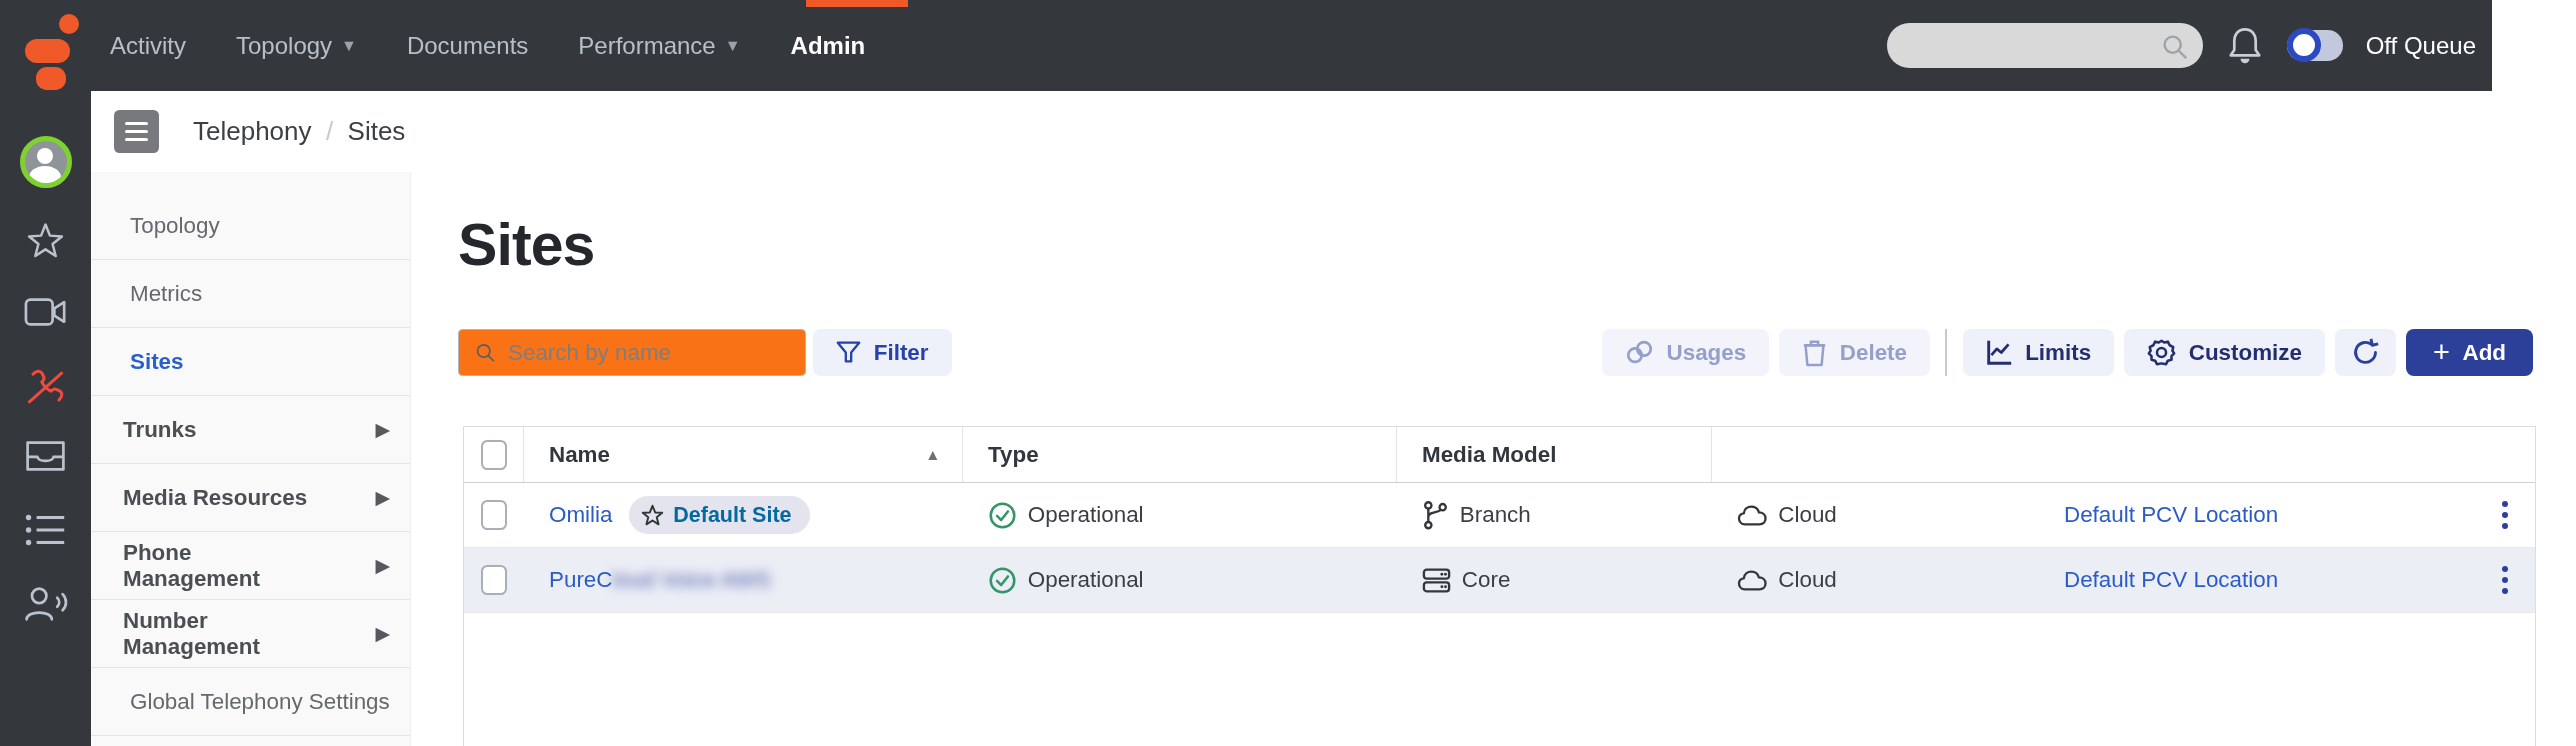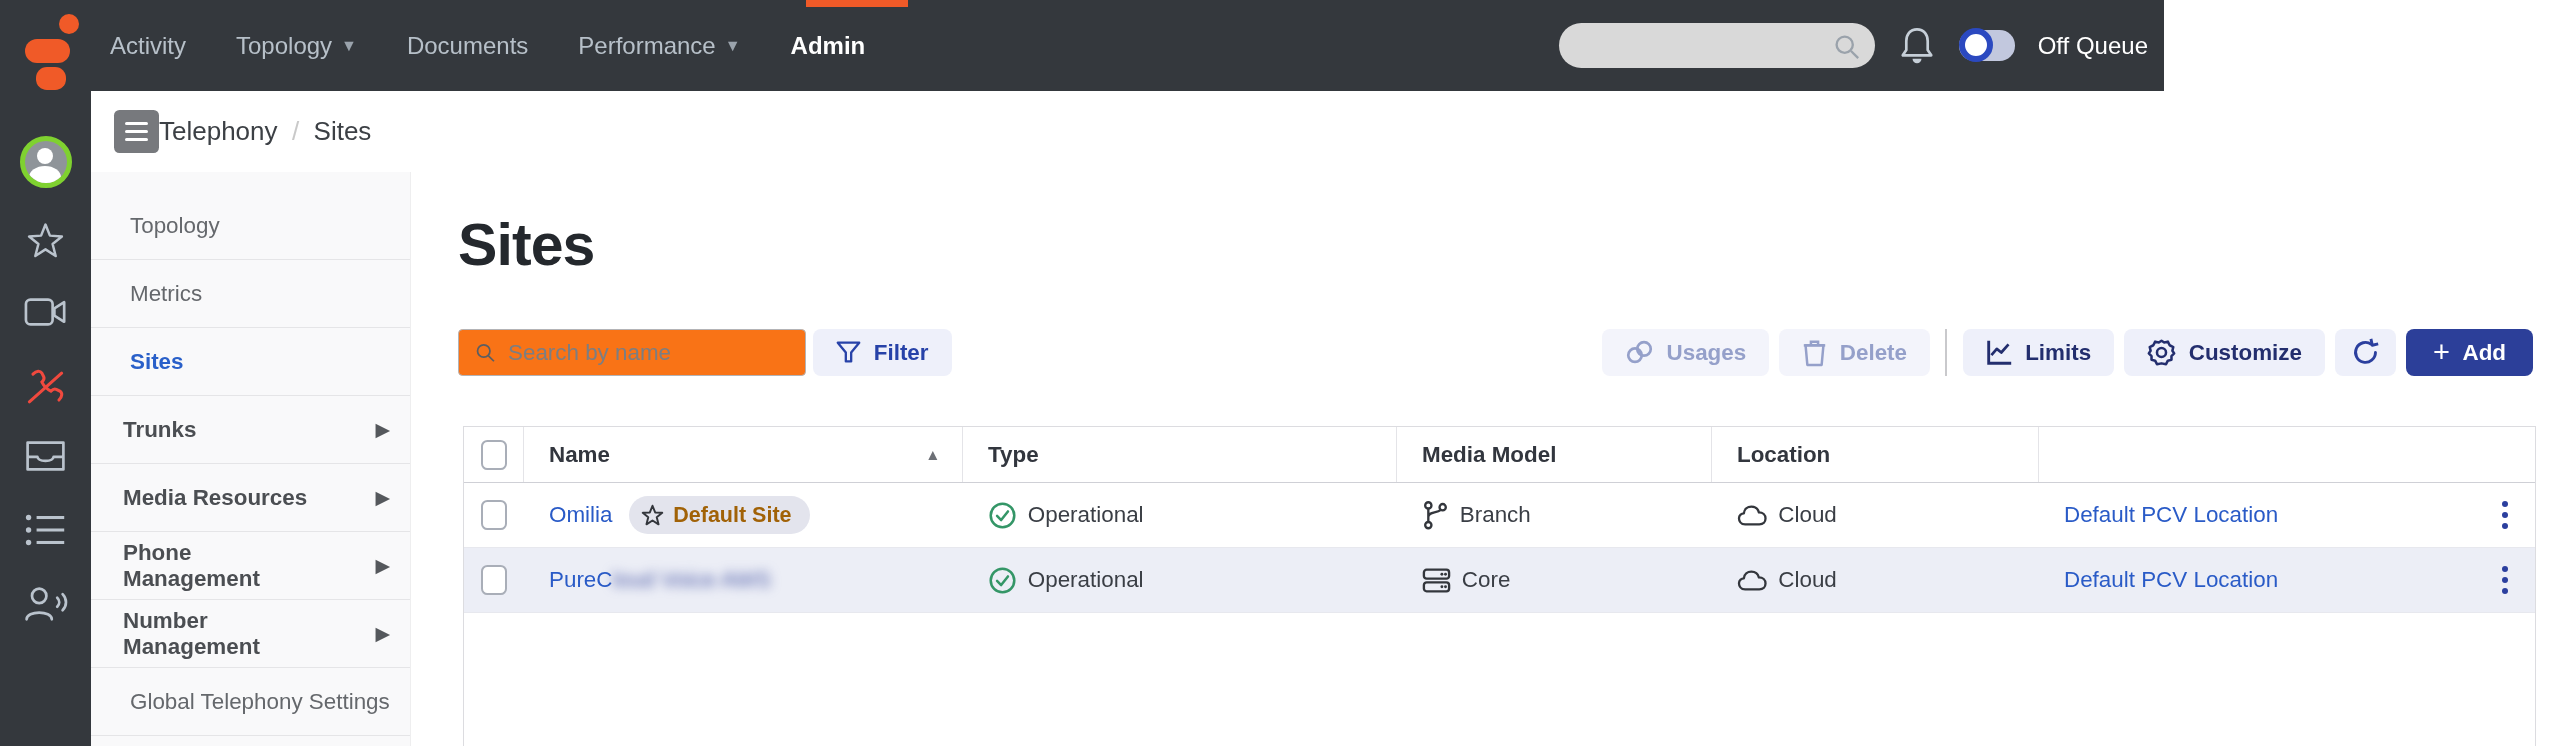--- a/index.html
+++ b/index.html
@@ -1,20 +1,20 @@
 <!DOCTYPE html>
 <html style="font-size:14.4px"><head>
 <meta charset="utf-8">
 <style>
   * { margin:0; padding:0; box-sizing:border-box; }
   html,body { width:2576px; height:747px; overflow:hidden; background:#fff;
     font-family:"Liberation Sans","DejaVu Sans",sans-serif; }
 
   
-  .topbar { position:absolute; left:0; top:0; width:2164px; height:91px;
+  .topbar { position:absolute; left:0; top:0; width:2492px; height:91px;
     background:#34383d; display:flex; align-items:center; }
   .logo { position:absolute; left:25px; top:14.4px; width:56px; height:63px; }
   .logo .dot  { position:absolute; right:1.8px; top:0;  width:20px; height:20px; border-radius:50%; background:#f05a28; }
   .logo .mid  { position:absolute; left:0;  top:25px; width:45px; height:24px; border-radius:12.6px; background:#f05a28; }
   .logo .bot  { position:absolute; left:10.8px; top:53px; width:30.5px; height:23px; border-radius:10.8px; background:#f05a28; }
   .nav { position:absolute; left:110px; top:0; height:91px; display:flex; align-items:center; gap:50px; }
   .nav-item { color:#b7c0c9; font-size:24px; display:flex; align-items:center; gap:9px; cursor:pointer; }
   .nav-item .caret { font-size:16px; color:#9aa3ac; }
   .nav-item.active { color:#ffffff; font-weight:bold; }
   .admin-accent { position:absolute; left:806px; top:0; width:102px; height:7.2px; background:#f05a28; }
@@ -37,21 +37,21 @@
     position:relative; overflow:hidden; }
   .avatar .head { position:absolute; left:12.6px; top:7.2px; width:16px; height:16px; border-radius:50%; background:#fff; }
   .avatar .body { position:absolute; left:4.5px; top:25px; width:32px; height:23px; border-radius:50% 50% 0 0; background:#fff; }
 
   
   .crumbbar { position:absolute; left:91px; top:91px; width:2485px; height:82px; background:#fff;
     border-bottom:1.8px solid #e3e3e5; display:flex; align-items:center; }
   .hamburger { width:45px; height:43px; border-radius:5.4px; background:#77797d; margin-left:23px;
     display:flex; flex-direction:column; justify-content:center; align-items:center; gap:4.5px; cursor:pointer; }
   .hamburger span { width:22.4px; height:3.6px; background:#fff; border-radius:1.8px; }
-  .crumbs { font-size:26px; color:#3c4045; display:flex; gap:14.4px; align-items:center; }
+  .crumbs { margin-left:34px; font-size:26px; color:#3c4045; display:flex; gap:14.4px; align-items:center; }
   .crumb-sep { color:#c9c9c9; }
 
   
   .sidebar { position:absolute; left:91px; top:172px; width:320px; height:574px; background:#f9f9fa;
     border-right:1.8px solid #eeeeef; padding-top:20px; }
   .side-item { height:68px; display:flex; align-items:center; justify-content:space-between;
     border-bottom:1.8px solid #e5e5e7; font-size:22.4px; color:#65686c; padding:0 20px 0 39px; cursor:pointer; }
   .side-item.group { font-weight:bold; color:#4b4e52; padding-left:32px;gap:47px; }
   .side-item.active { font-weight:bold; color:#2a60c9; }
   .side-item .arrow { color:#55585c; font-size:19px; }
@@ -91,21 +91,21 @@
   .thead .th:last-child { border-right:none; }
   .thead .th.check { padding-left:0; justify-content:center; }
   .sort { margin-left:auto; margin-right:21.5px; color:#6d7076; font-size:15.3px; }
   .trow { height:65px; border-bottom:1.8px solid #e7e8ee; }
   .trow.selected { background:#eceef6; }
   .trow .td { display:flex; align-items:center; padding-left:25px; font-size:22.4px; color:#3a3e45; gap:10.8px; }
   .trow .td.check { padding-left:0; justify-content:center; }
   .checkbox { width:26px; height:30px; border:2.7px solid #a9aeb8; border-radius:6.3px; background:#fff; cursor:pointer; }
   a.cell-link { color:#2a5bc7; text-decoration:none; cursor:pointer; }
   .badge { display:flex; align-items:center; gap:9px; background:#e3e4ed; border-radius:897px;
-    height:38px; padding:0 18px 0 12.6px; margin-left:5.4px; font-size:21.5px; font-weight:bold; color:#a16207; }
+    height:38px; padding:0 18px 0 12.6px; margin-left:5.4px; font-size:21.5px; font-weight:bold; color:#0369a1; }
   .blurred { filter:blur(5.4px); color:#4c5ba8; user-select:none; }
   .kebab { display:flex; flex-direction:column; gap:4.5px; align-items:center; cursor:pointer;
     padding:7.2px; margin-left:7.2px; }
   .kebab i { width:6.3px; height:6.3px; border-radius:50%; background:#2b3f9e; }
   svg { display:block; }
 </style>
 </head>
 <body>
 
 <div class="topbar">
@@ -316,23 +316,20 @@
       <div class="th">
         <span>Name</span>
         <span class="sort">▲</span>
       </div>
       <div class="th">
         <span>Type</span>
       </div>
       <div class="th">
         <span>Media Model</span>
       </div>
-      <div class="th">
-        <span>Location</span>
-      </div>
       <div class="th"></div>
     </div>
 
     <div class="trow">
       <div class="td check">
         <div class="checkbox"></div>
       </div>
       <div class="td">
         <a class="cell-link">Omilia</a>
         <span class="badge">

